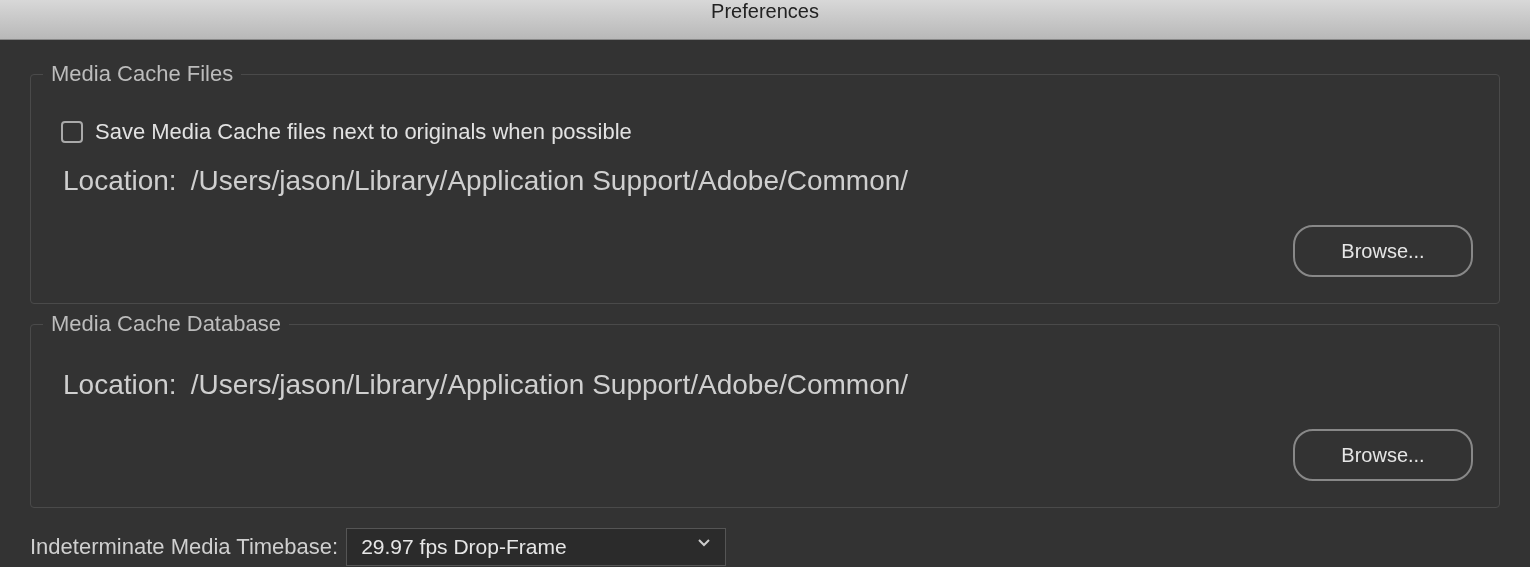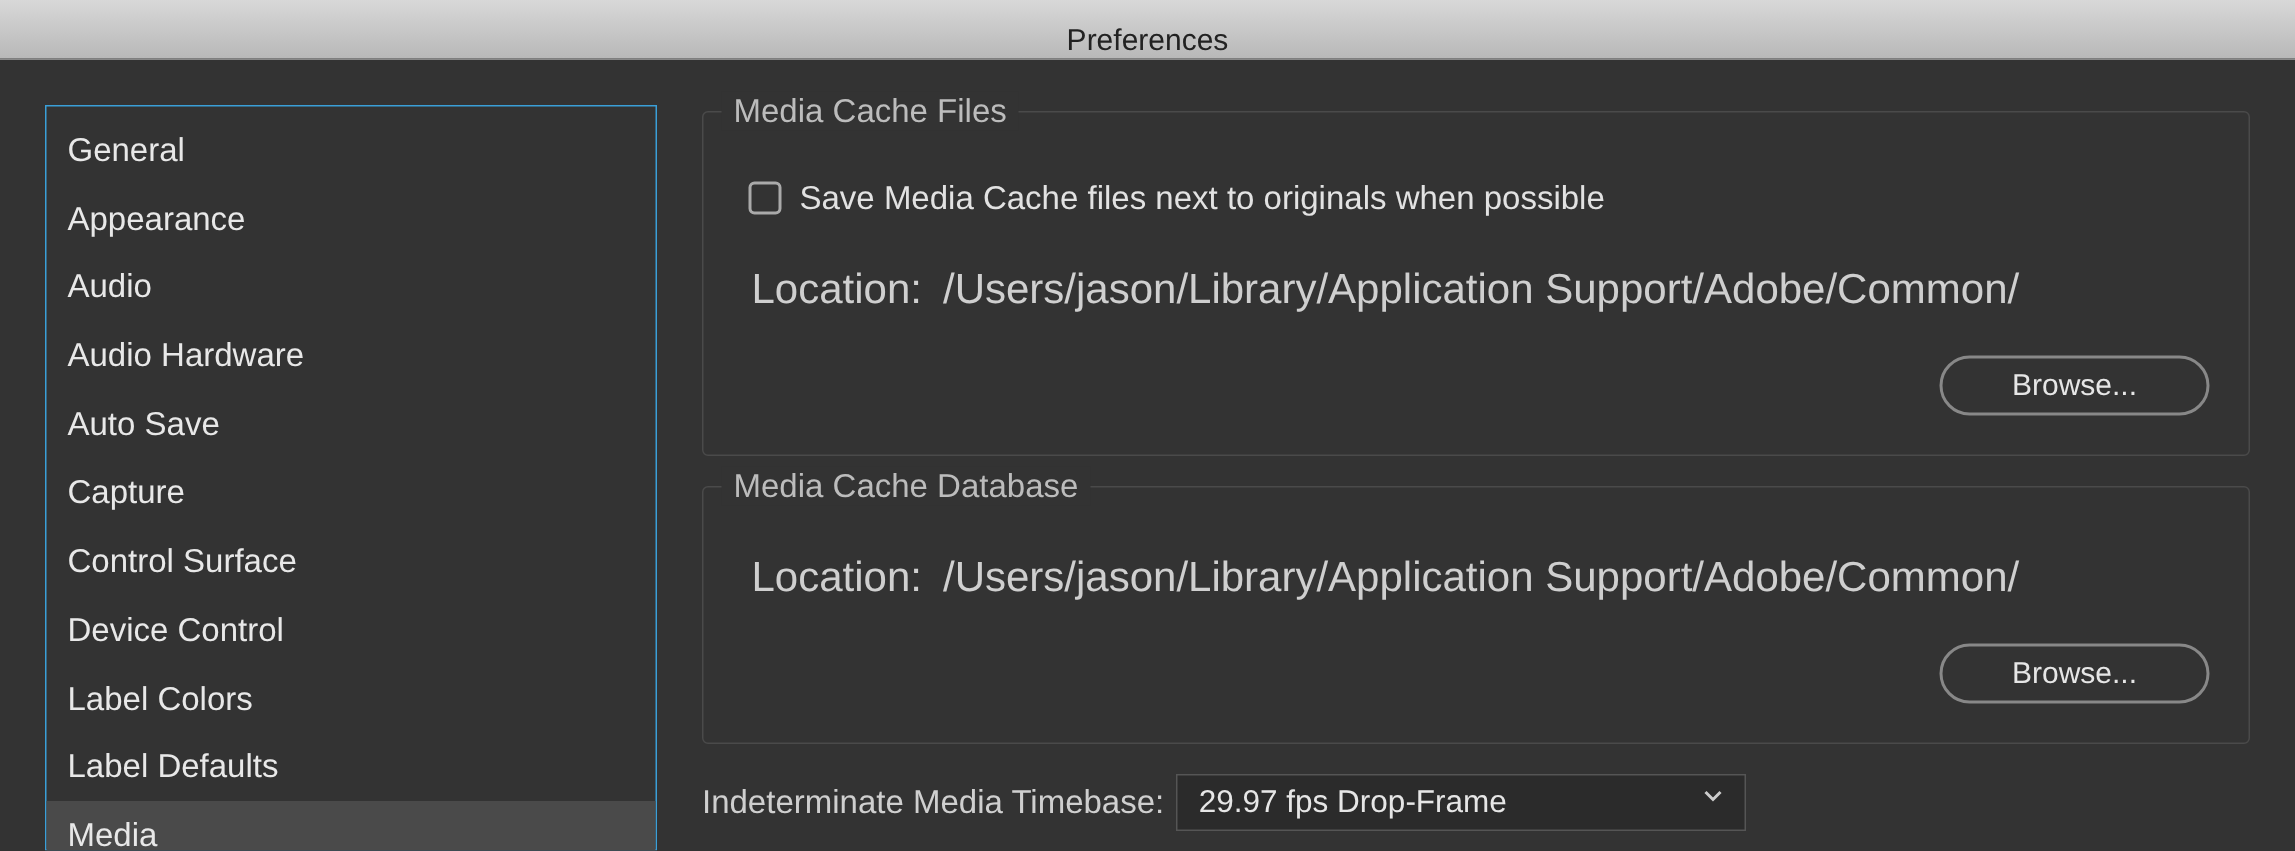--- a/index.html
+++ b/index.html
@@ -7,21 +7,21 @@
     width: 1530px;
     height: 567px;
     font-family: -apple-system, "Helvetica Neue", Arial, sans-serif;
     background: #333333;
     overflow: hidden;
   }
   .titlebar {
     height: 40px;
     background: linear-gradient(to bottom, #d8d8d8, #b8b8b8);
     display: flex;
-    align-items: flex-end;
+    align-items: flex-start;
     justify-content: center;
     font-size: 20px;
     color: #222;
     border-bottom: 1px solid #888;
   }
   .body-area {
     display: flex;
     height: calc(100% - 40px);
     padding: 30px 30px 0 30px;
     gap: 30px;
@@ -62,21 +62,21 @@
     left: 12px;
     background: #333333;
     padding: 0 8px;
     color: #bcbcbc;
     font-size: 22px;
   }
   .checkbox-row {
     display: flex;
     align-items: center;
     gap: 12px;
-    margin-bottom: 32px;
+    margin-bottom: 20px;
     margin-left: 4px;
   }
   .checkbox {
     width: 22px;
     height: 22px;
     border: 2px solid #aaa;
     border-radius: 4px;
     background: transparent;
     flex-shrink: 0;
     cursor: pointer;
@@ -93,21 +93,21 @@
     margin-left: 6px;
   }
   .button-row {
     display: flex;
     justify-content: flex-end;
     gap: 20px;
     margin-top: 28px;
   }
   .pill-button {
     min-width: 180px;
-    height: 40px;
+    height: 52px;
     border: 2px solid #888;
     border-radius: 20px;
     background: transparent;
     color: #e6e6e6;
     font-size: 20px;
     cursor: pointer;
     display: flex;
     align-items: center;
     justify-content: center;
     padding: 0 28px;
@@ -140,33 +140,20 @@
 </style>
 </head>
 <body>
 
 <div class="titlebar">
   <span>Preferences</span>
 </div>
 
 <div class="body-area">
 
-  <div class="sidebar">
-    <div class="sidebar-item">General</div>
-    <div class="sidebar-item">Appearance</div>
-    <div class="sidebar-item">Audio</div>
-    <div class="sidebar-item">Audio Hardware</div>
-    <div class="sidebar-item">Auto Save</div>
-    <div class="sidebar-item">Capture</div>
-    <div class="sidebar-item">Control Surface</div>
-    <div class="sidebar-item">Device Control</div>
-    <div class="sidebar-item">Label Colors</div>
-    <div class="sidebar-item">Label Defaults</div>
-    <div class="sidebar-item selected">Media</div>
-  </div>
 
   <div class="main">
 
     <div class="fieldset">
       <div class="fieldset-legend">Media Cache Files</div>
 
       <div class="checkbox-row">
         <div class="checkbox"></div>
         <span class="checkbox-label">Save Media Cache files next to originals when possible</span>
       </div>

